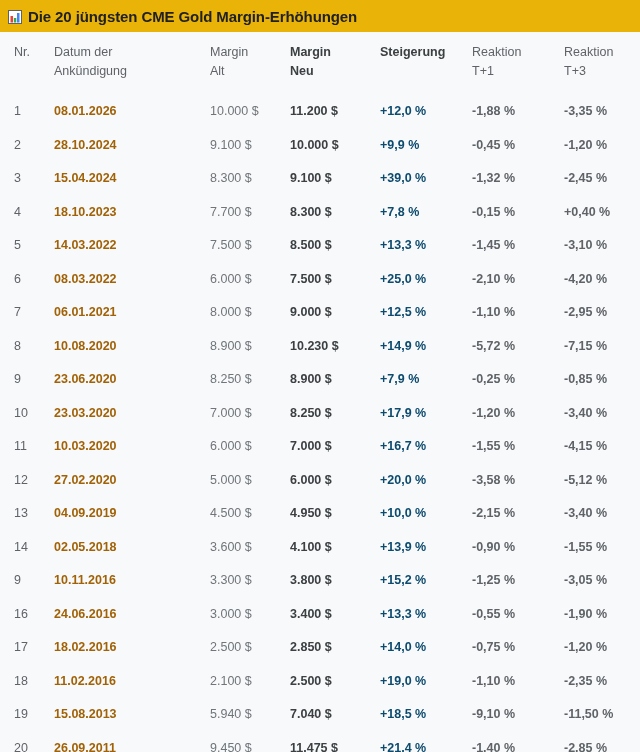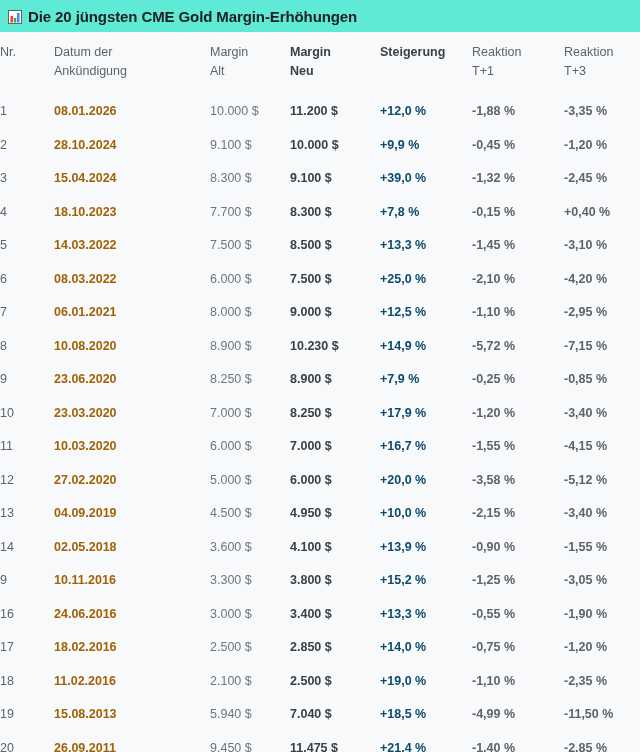--- a/index.html
+++ b/index.html
@@ -9,21 +9,21 @@
     height: 752px;
     background: #ffffff;
     overflow: hidden;
     font-family: "Liberation Sans", "DejaVu Sans", sans-serif;
     color: #3c4043;
   }
   .title-bar {
     position: absolute;
     left: 0; top: 0;
     width: 640px; height: 32px;
-    background: #5eead4;
+    background: #eab308;
     display: flex;
     align-items: center;
   }
   .title-icon {
     position: absolute;
     left: 8px; top: 10px;
     width: 14px; height: 14px;
   }
   .title-text {
     position: absolute;
@@ -81,21 +81,21 @@
   td.c-inc { font-weight: bold; color: #0c4a6e; }
   td.c-t1, td.c-t3 { color: #5f6368; font-weight: bold; }
 
   col.k-nr { width: 54px; }
   col.k-date { width: 156px; }
   col.k-alt { width: 80px; }
   col.k-neu { width: 90px; }
   col.k-inc { width: 92px; }
   col.k-t1 { width: 92px; }
   col.k-t3 { width: 76px; }
-  th.first, td.first { }
+  th.first, td.first { padding-left: 14px; }
 </style>
 </head>
 <body>
 
 <div class="title-bar">
   <svg class="title-icon" viewBox="0 0 14 14">
     <rect x="0.5" y="0.5" width="13" height="13" fill="#ffffff" stroke="#5f6368" stroke-width="1"></rect>
     <rect x="2.5" y="6" width="2.5" height="6.5" fill="#ea4335"></rect>
     <rect x="5.8" y="8" width="2.5" height="4.5" fill="#34a853"></rect>
     <rect x="9" y="3" width="2.5" height="9.5" fill="#4285f4"></rect>
@@ -287,21 +287,21 @@
           <td class="c-inc">+19,0 %</td>
           <td class="c-t1">-1,10 %</td>
           <td class="c-t3">-2,35 %</td>
         </tr>
         <tr>
           <td class="c-nr first">19</td>
           <td class="c-date">15.08.2013</td>
           <td class="c-alt">5.940 $</td>
           <td class="c-neu">7.040 $</td>
           <td class="c-inc">+18,5 %</td>
-          <td class="c-t1">-4,99 %</td>
+          <td class="c-t1">-9,10 %</td>
           <td class="c-t3">-11,50 %</td>
         </tr>
         <tr>
           <td class="c-nr first">20</td>
           <td class="c-date">26.09.2011</td>
           <td class="c-alt">9.450 $</td>
           <td class="c-neu">11.475 $</td>
           <td class="c-inc">+21,4 %</td>
           <td class="c-t1">-1,40 %</td>
           <td class="c-t3">-2,85 %</td>

